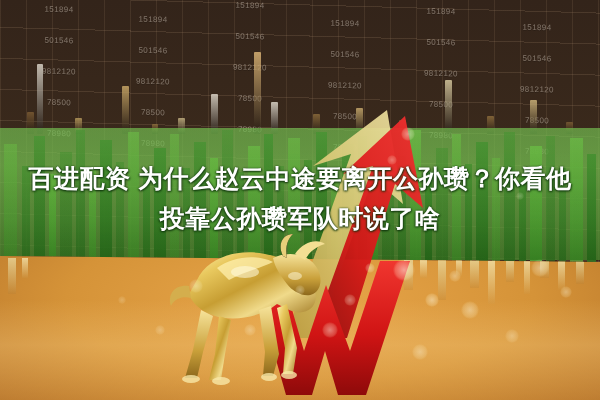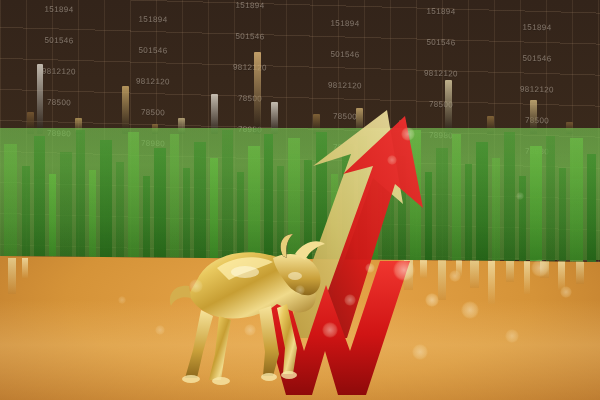--- a/index.html
+++ b/index.html
@@ -333,15 +333,17 @@
       <div class="bokeh" style="left: 365px; top: 263px; width: 10px; height: 10px; background: radial-gradient(circle, rgba(255, 255, 235, 0.4) 0%, rgba(255, 248, 210, 0.18) 55%, rgba(255, 245, 200, 0) 72%);"></div>
       <div class="bokeh" style="left: 449px; top: 270px; width: 12px; height: 12px; background: radial-gradient(circle, rgba(255, 255, 235, 0.35) 0%, rgba(255, 248, 210, 0.157) 55%, rgba(255, 245, 200, 0) 72%);"></div>
       <div class="bokeh" style="left: 401px; top: 127px; width: 14px; height: 14px; background: radial-gradient(circle, rgba(255, 255, 235, 0.45) 0%, rgba(255, 248, 210, 0.204) 55%, rgba(255, 245, 200, 0) 72%);"></div>
       <div class="bokeh" style="left: 387px; top: 155px; width: 10px; height: 10px; background: radial-gradient(circle, rgba(255, 255, 235, 0.35) 0%, rgba(255, 248, 210, 0.157) 55%, rgba(255, 245, 200, 0) 72%);"></div>
       <div class="bokeh" style="left: 516px; top: 192px; width: 8px; height: 8px; background: radial-gradient(circle, rgba(255, 255, 235, 0.25) 0%, rgba(255, 248, 210, 0.114) 55%, rgba(255, 245, 200, 0) 72%);"></div>
       <div class="bokeh" style="left: 155px; top: 325px; width: 10px; height: 10px; background: radial-gradient(circle, rgba(255, 255, 235, 0.25) 0%, rgba(255, 248, 210, 0.114) 55%, rgba(255, 245, 200, 0) 72%);"></div>
       <div class="bokeh" style="left: 118px; top: 296px; width: 8px; height: 8px; background: radial-gradient(circle, rgba(255, 255, 235, 0.22) 0%, rgba(255, 248, 210, 0.098) 55%, rgba(255, 245, 200, 0) 72%);"></div>
     </div>
 
   <div class="headline">
+    <span>百进配资 为什么赵云中途要离开公孙瓒？你看他</span>
+    <span class="hl2">投靠公孙瓒军队时说了啥</span>
   </div>
 
 </div>
 
 </body></html>

